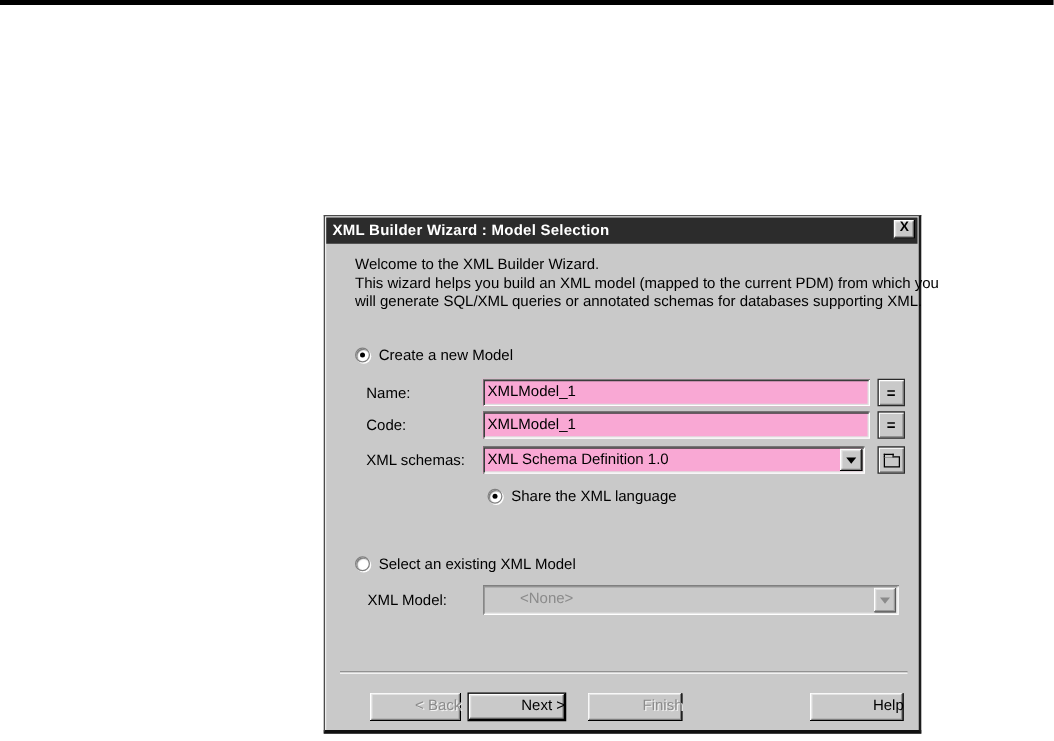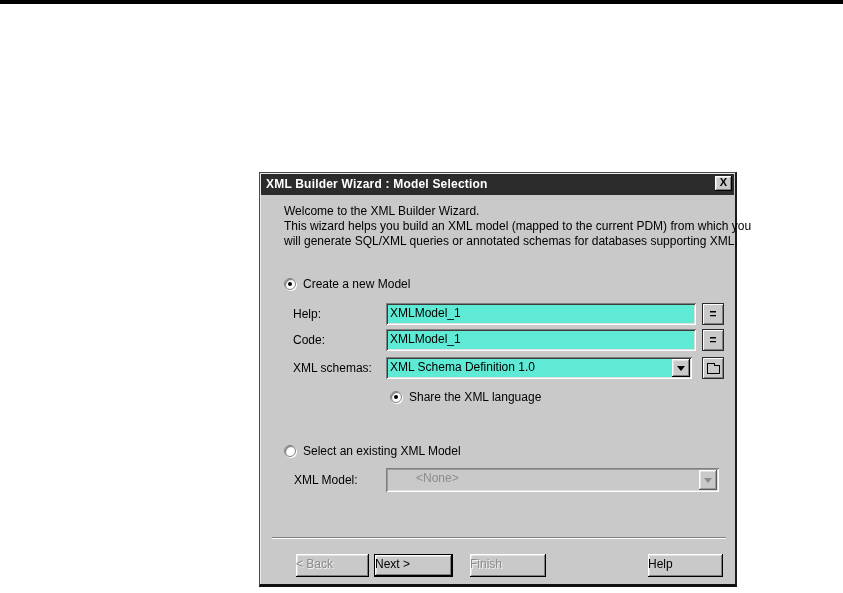--- a/index.html
+++ b/index.html
@@ -20,21 +20,21 @@
                background:#c9c9c9; color:#000; font-size:11px; font-weight:bold; line-height:13px;
                text-align:center;
                box-shadow: inset -1px -1px 0 #000, inset 1px 1px 0 #fff,
                            inset -2px -2px 0 #7f7f7f, inset 2px 2px 0 #e2e2e2;
                cursor:default; }
 
   .txt { position:absolute; white-space:nowrap; }
   .para { position:absolute; line-height:14.5px; white-space:nowrap; }
 
   
-  .field { position:absolute; background:#5eead4; height:22px; font-size:12px;
+  .field { position:absolute; background:#f9a8d4; height:22px; font-size:12px;
            padding:3px 0 0 4px; white-space:nowrap; overflow:hidden;
            box-shadow: inset 1px 1px 0 #7f7f7f, inset -1px -1px 0 #fff,
                        inset 2px 2px 0 #3c3c3c, inset -2px -2px 0 #dfdfdf; }
   .combo-arrow-btn { position:absolute; top:2px; right:2px; bottom:2px; width:18px;
            background:#c9c9c9;
            box-shadow: inset -1px -1px 0 #000, inset 1px 1px 0 #fff,
                        inset -2px -2px 0 #7f7f7f, inset 2px 2px 0 #e2e2e2; }
   .arrow-down { position:absolute; left:50%; top:50%; margin:-2px 0 0 -4px;
            width:0; height:0; border-left:4px solid transparent; border-right:4px solid transparent;
            border-top:5px solid #000; }
@@ -62,21 +62,21 @@
            background:#fff; border:1px solid #7f7f7f; position:relative;
            box-shadow: inset 1px 1px 1px rgba(0,0,0,0.55), 1px 1px 0 #fff; }
   .radio .dot { position:absolute; left:3px; top:3px; width:4px; height:4px; border-radius:50%;
            background:#000; }
   .radio-row label { margin-left:7px; font-size:12px;text-align:center; }
 
   
   .etched { position:absolute; height:2px; border-top:1px solid #808080; border-bottom:1px solid #fff; }
 
   
-  .btn { position:absolute; height:23px; background:#c9c9c9; font-size:12px; text-align:left;
+  .btn { position:absolute; height:23px; background:#c9c9c9; font-size:12px; text-align:right;
          line-height:21px; font-family:"Liberation Sans", sans-serif; cursor:default;
          box-shadow: inset -1px -1px 0 #000, inset 1px 1px 0 #fff,
                      inset -2px -2px 0 #7f7f7f, inset 2px 2px 0 #e2e2e2; }
   .btn.default { border:1px solid #000; line-height:19px;
          box-shadow: inset -1px -1px 0 #000, inset 1px 1px 0 #fff,
                      inset -2px -2px 0 #7f7f7f, inset 2px 2px 0 #e2e2e2; }
   .btn.disabled { color:#8b8b8b; text-shadow:1px 1px 0 #f2f2f2; }
 </style>
 </head>
 <body>
@@ -96,21 +96,21 @@
     <div class="txt" style="left:24px; top:31px;">Welcome to the XML Builder Wizard.</div>
     <div class="para" style="left:24px; top:46px;">
       <div>This wizard helps you build an XML model (mapped to the current PDM) from which you</div>
       <div>will generate SQL/XML queries or annotated schemas for databases supporting XML.</div>
     </div>
 
     <div class="radio-row" style="left:24px; top:104px;">
       <span class="radio"><span class="dot"></span></span><label>Create a new Model</label>
     </div>
 
-    <div class="txt" style="left:33px; top:134px;">Help:</div>
+    <div class="txt" style="left:33px; top:134px;">Name:</div>
     <div class="field" style="left:126px; top:130px; width:310px;">
       <span class="val">XMLModel_1</span>
     </div>
     <div class="sq-btn" style="left:442px; top:130px;">
       <span>=</span>
     </div>
 
     <div class="txt" style="left:33px; top:160px;">Code:</div>
     <div class="field" style="left:126px; top:156px; width:310px;">
       <span class="val">XMLModel_1</span>

